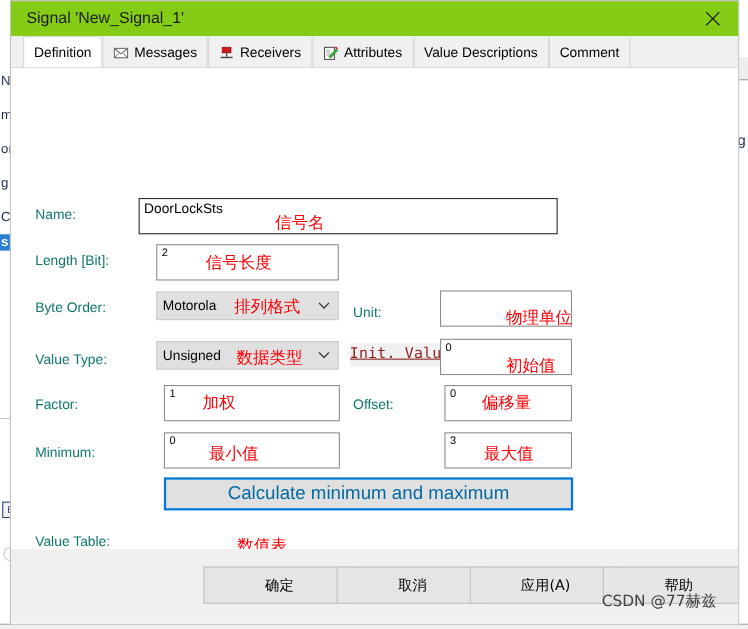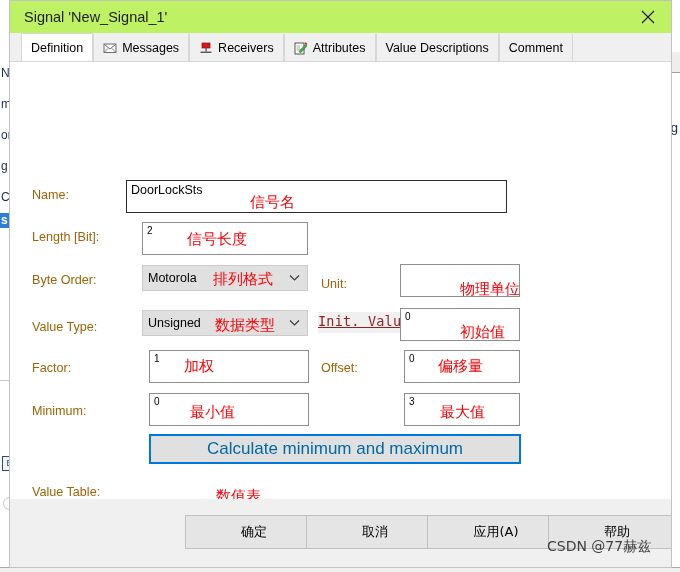--- a/index.html
+++ b/index.html
@@ -115,21 +115,21 @@
     border: 1px solid #c2c2c2;
     box-sizing: border-box;
     display: flex;
     flex-direction: column;
   }
 
   
   .titlebar {
     height: 32px;
     min-height: 32px;
-    background: #bef264;
+    background: #84cc16;
     display: flex;
     align-items: center;
     position: relative;
   }
   .titlebar-text {
     font-size: 14.5px;
     color: #1d1d1d;
     padding-left: 14px;
     white-space: nowrap;
   }
@@ -206,21 +206,21 @@
     left: 0; top: 0;
     width: 100%;
     height: 462px;
     background: #ffffff;
     border-bottom: 1px solid #c2c2c2;
   }
 
   .lbl {
     position: absolute;
     font-size: 12.6px;
-    color: #a16207;
+    color: #0f766e;
     white-space: nowrap;
   }
 
   .txtbox {
     position: absolute;
     background: #ffffff;
     border: 1px solid #8e8e8e;
     box-sizing: border-box;
     font-size: 10px;
     color: #000000;

